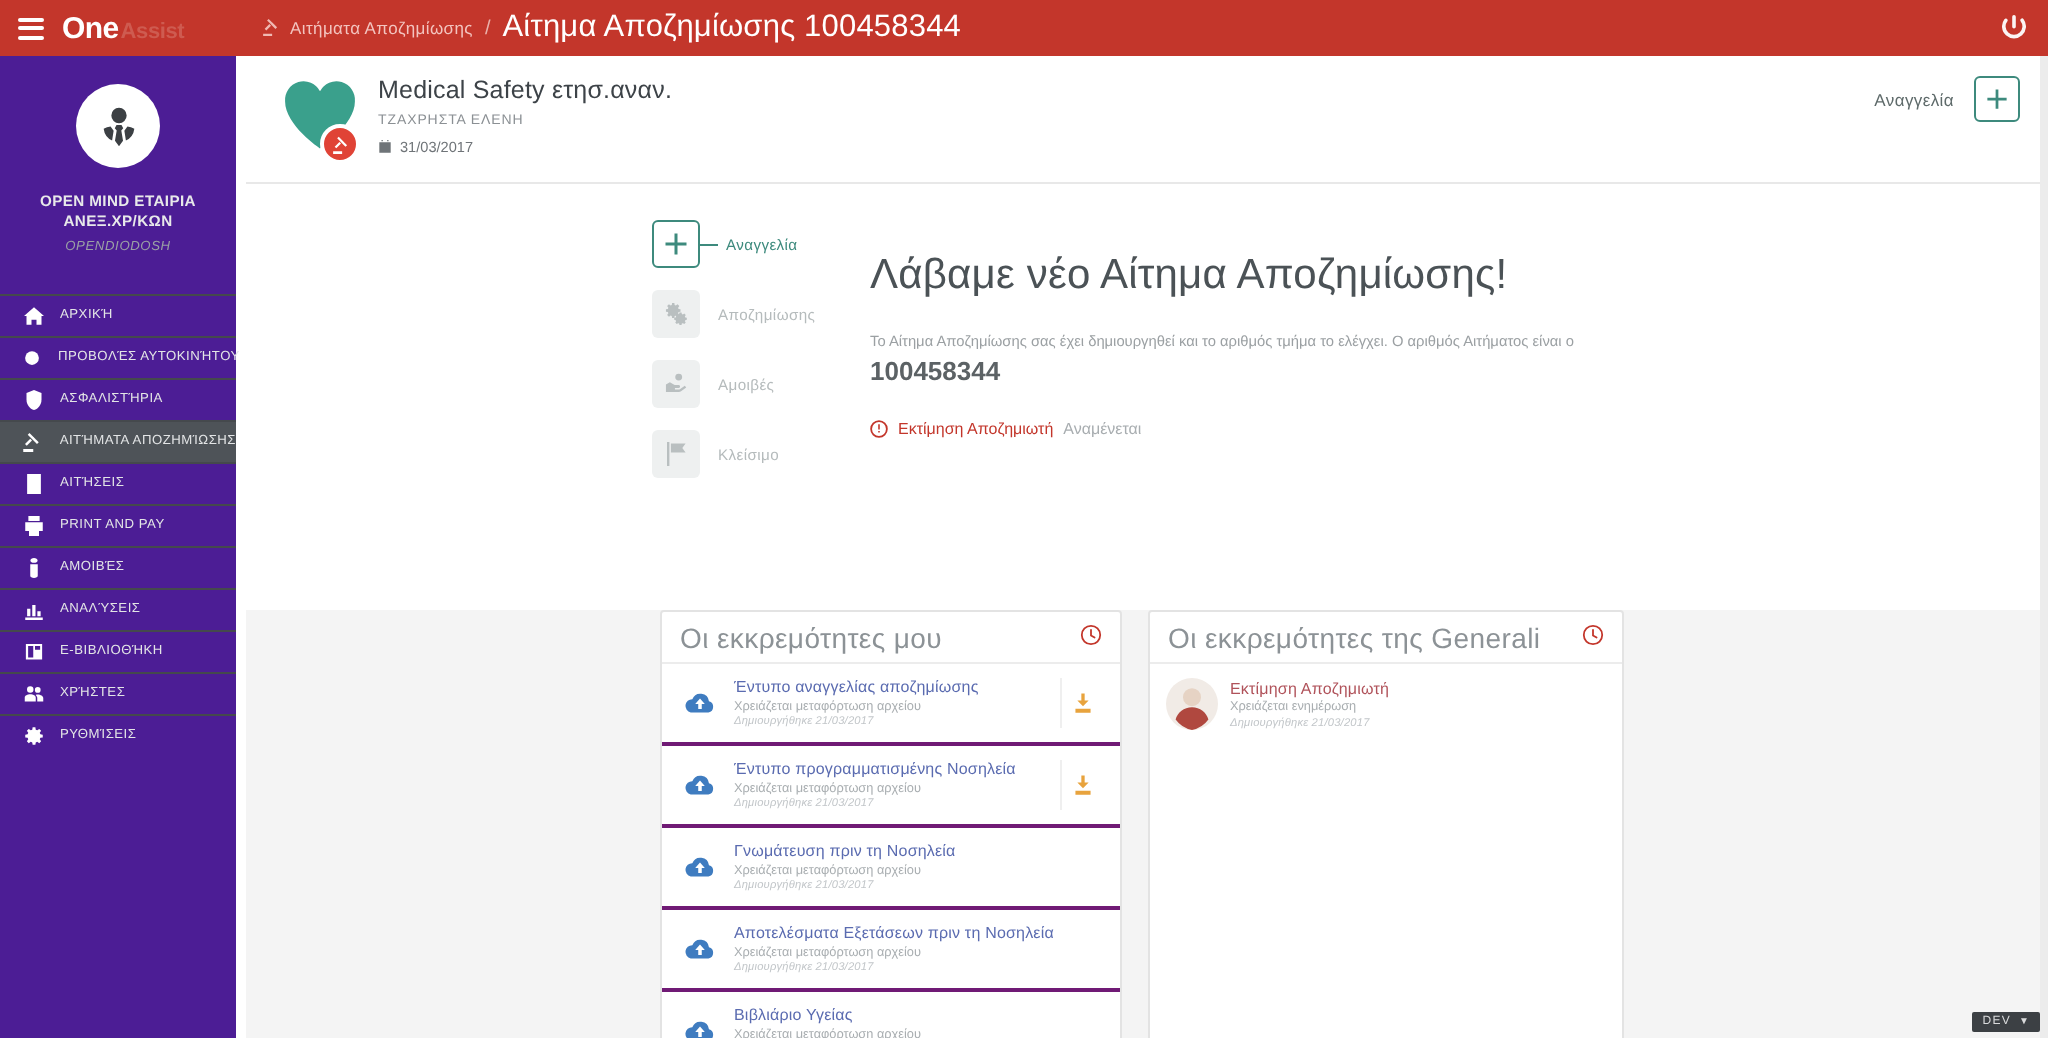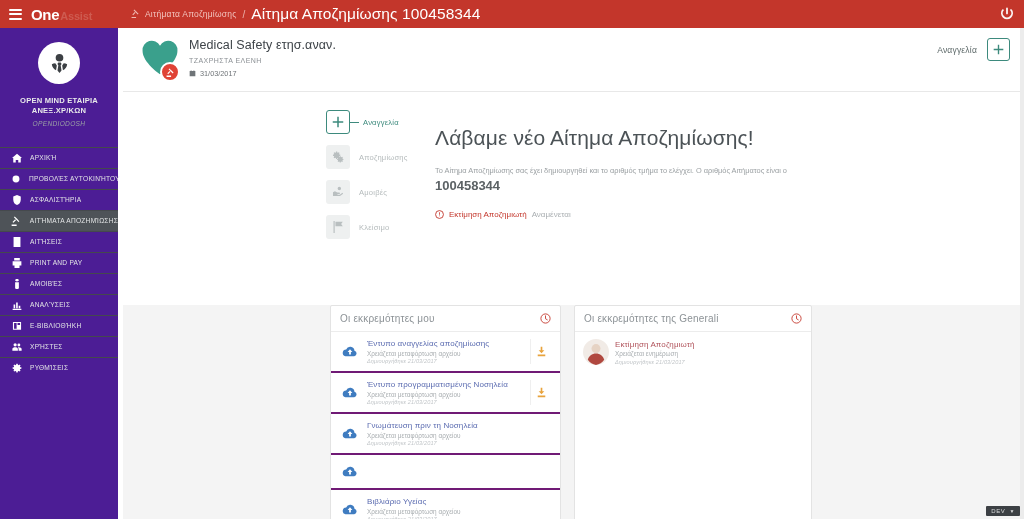--- a/index.html
+++ b/index.html
@@ -134,21 +134,21 @@
 
   
   .panels { position: absolute; left: 0; top: 277px; width: 901px; display: flex; gap: 13px; padding-left: 207px; }
   .panel { background: #ffffff; border: 1px solid #e3e3e3; border-radius: 2px; }
   .panel-mine { width: 231px; }
   .panel-generali { width: 238px; }
   .panel-head {
     height: 26px; display: flex; align-items: center; justify-content: space-between;
     padding: 0 9px; border-bottom: 1px solid #ececec;
   }
-  .panel-title { font-size: 10px; color: #8c9296; letter-spacing: .2px; }
+  .panel-title { font-size: 14px; color: #8c9296; letter-spacing: .2px; }
   .panel-head svg { width: 11px; height: 11px; }
 
   .p-row { display: flex; align-items: center; padding: 7px 8px; border-bottom: 2px solid #701a75; min-height: 35px; }
   .p-row:last-child { border-bottom: none; }
   .p-ico { width: 22px; flex: 0 0 22px; display: flex; align-items: center; justify-content: center; }
   .p-ico svg { width: 16px; height: 16px; }
   .p-text { flex: 1; padding-left: 6px; }
   .p-t1 { font-size: 8px; color: #5a6bb0; letter-spacing: .1px; }
   .p-t1.red { color: #b0525a; }
   .p-t2 { font-size: 6.4px; color: #a9aeb1; margin-top: 1.5px; }
@@ -483,20 +483,25 @@
                 <span class="p-t3" style="display:block">Δημιουργήθηκε 21/03/2017</span>
               </span>
             </div>
             <div class="p-row">
               <span class="p-ico">
                 <svg viewBox="0 0 20 16">
                   <path fill="#3f7cc0" d="M15.6 6.3A5.4 5.4 0 0 0 5.2 5 4.2 4.2 0 0 0 4.2 13.3h11.1a3.6 3.6 0 0 0 .3-7z"></path>
                   <path fill="#ffffff" d="M10 4.6 13 8h-1.9v3.1H8.9V8H7z"></path>
                 </svg>
               </span>
+              <span class="p-text">
+                <span class="p-t1" style="display:block">Αποτελέσματα Εξετάσεων πριν τη Νοσηλεία</span>
+                <span class="p-t2" style="display:block">Χρειάζεται μεταφόρτωση αρχείου</span>
+                <span class="p-t3" style="display:block">Δημιουργήθηκε 21/03/2017</span>
+              </span>
             </div>
             <div class="p-row">
               <span class="p-ico">
                 <svg viewBox="0 0 20 16">
                   <path fill="#3f7cc0" d="M15.6 6.3A5.4 5.4 0 0 0 5.2 5 4.2 4.2 0 0 0 4.2 13.3h11.1a3.6 3.6 0 0 0 .3-7z"></path>
                   <path fill="#ffffff" d="M10 4.6 13 8h-1.9v3.1H8.9V8H7z"></path>
                 </svg>
               </span>
               <span class="p-text">
                 <span class="p-t1" style="display:block">Βιβλιάριο Υγείας</span>

